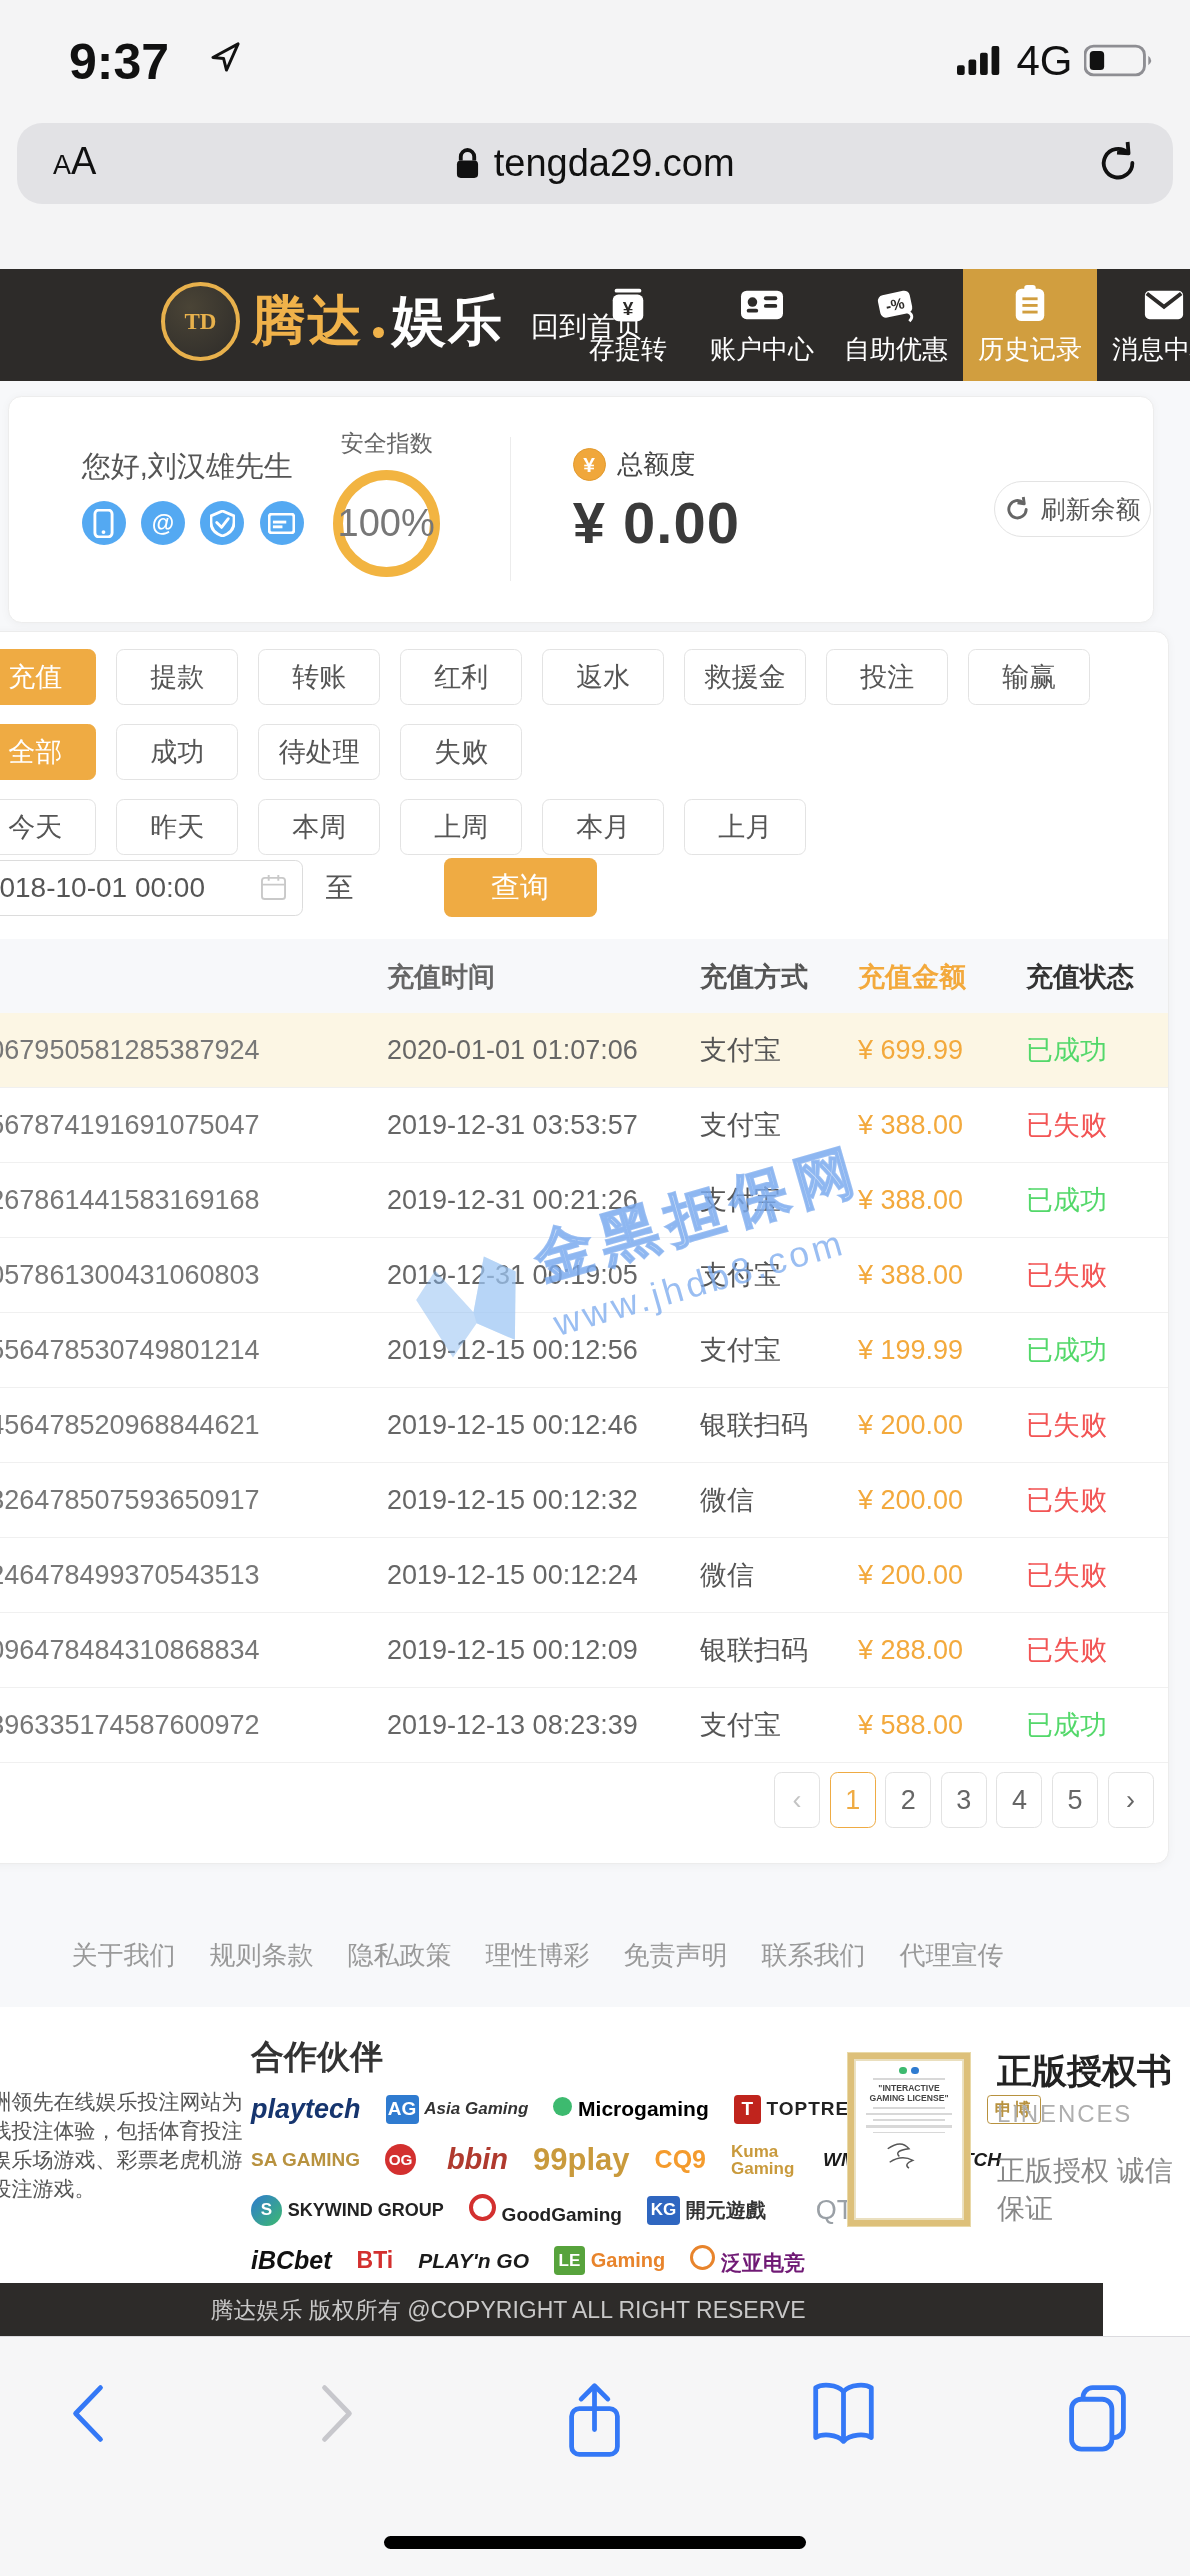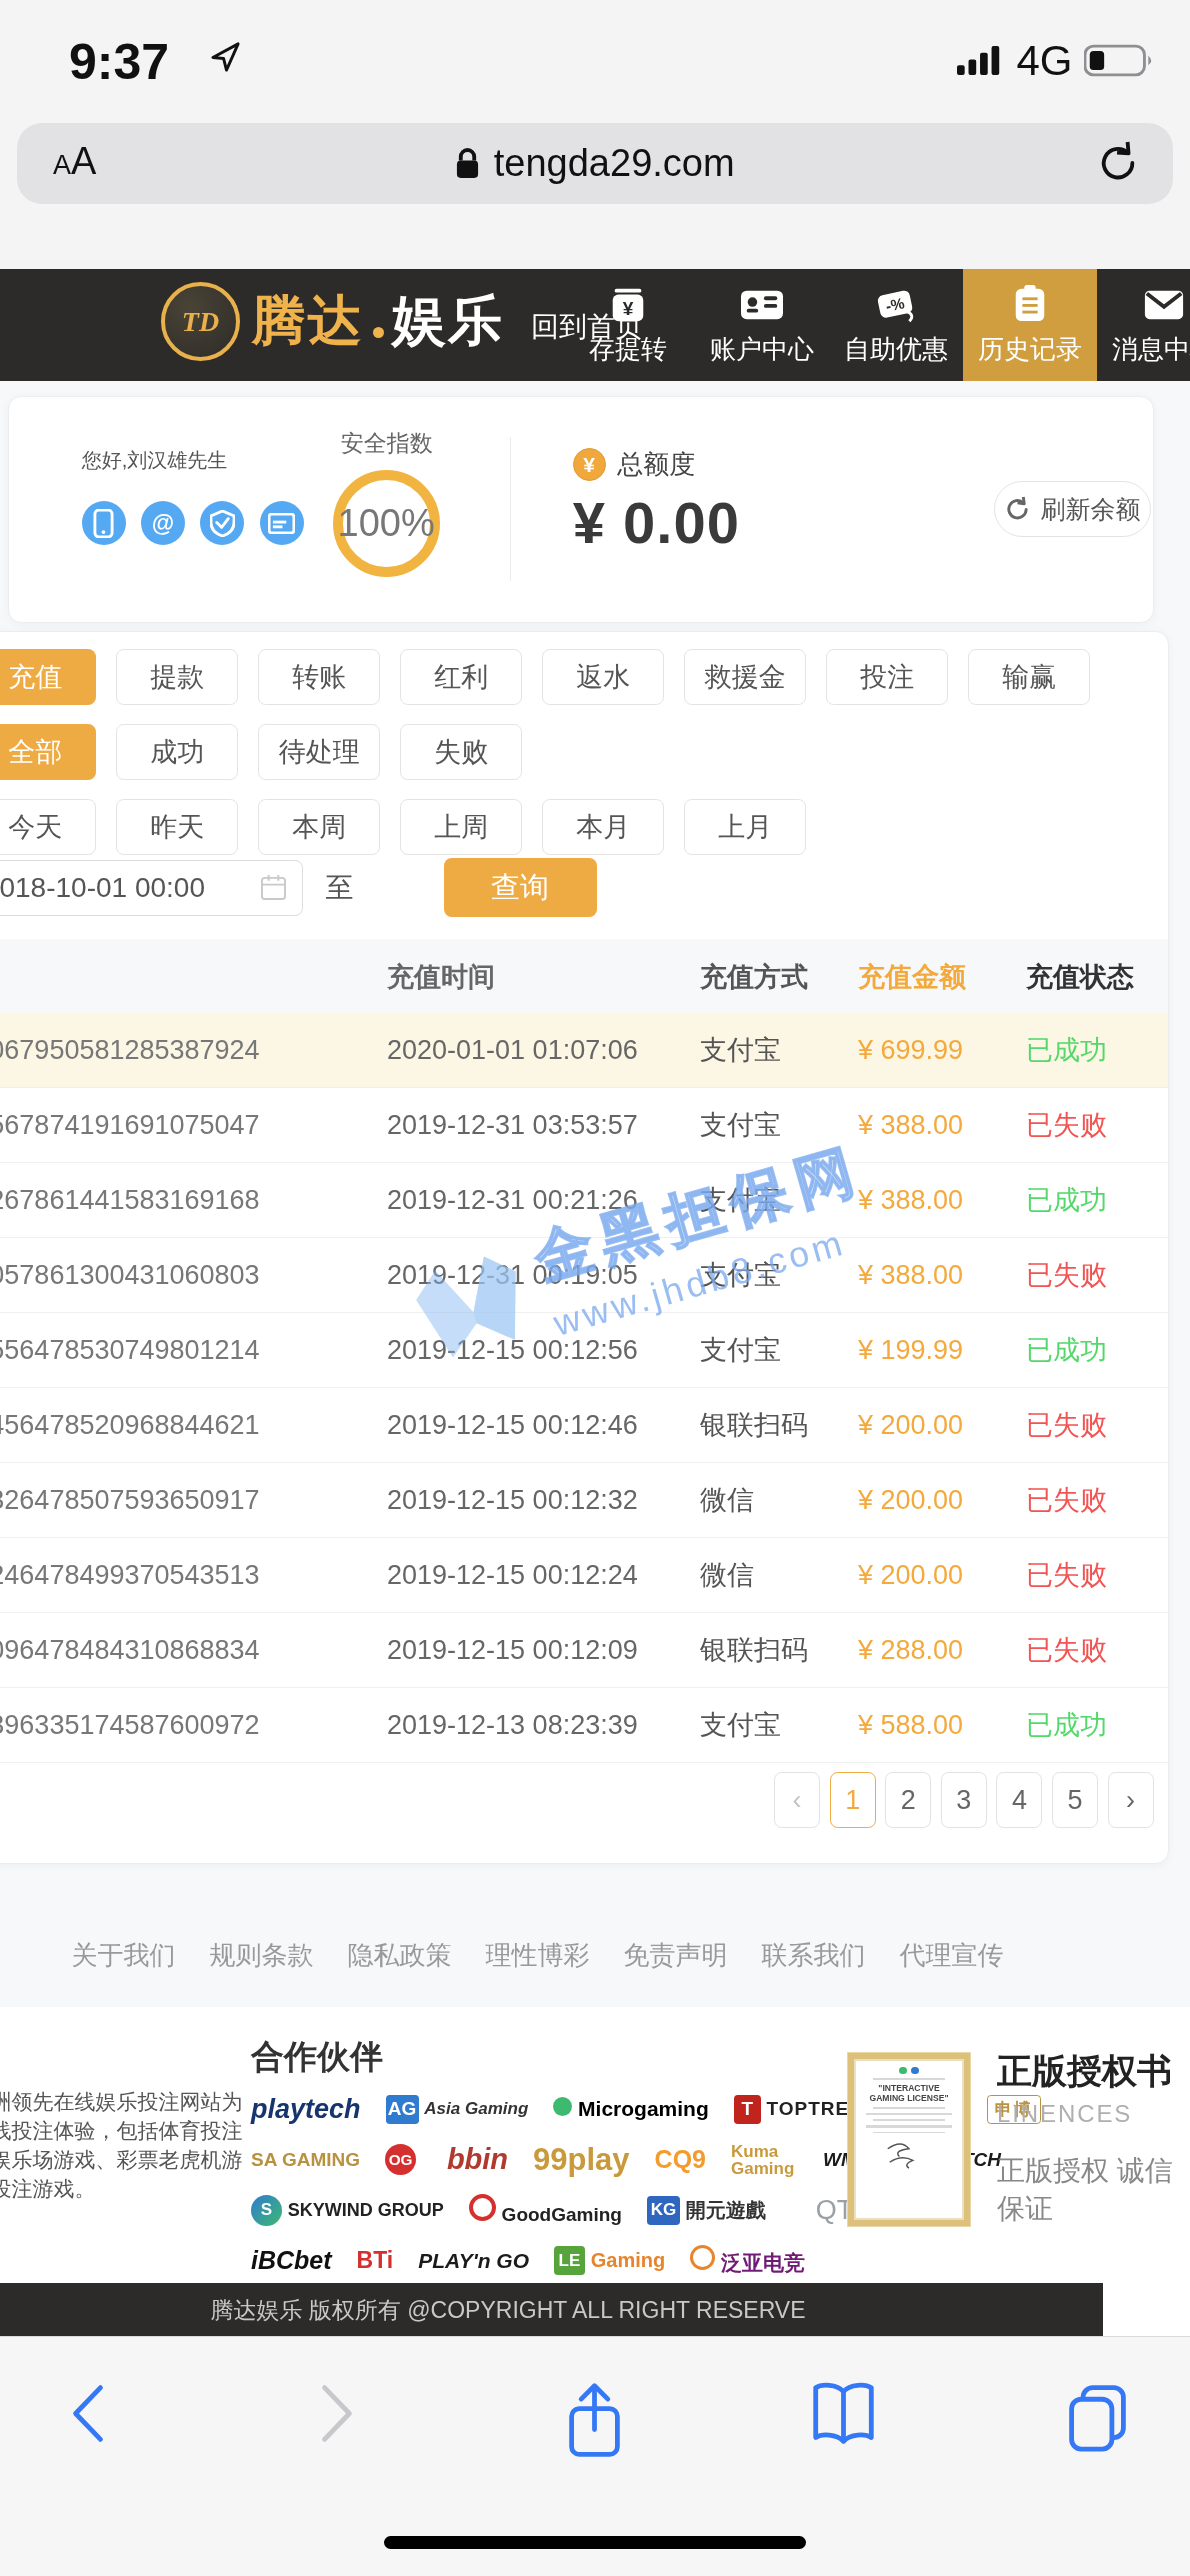--- a/index.html
+++ b/index.html
@@ -16,36 +16,36 @@
   .url-pill{position:absolute;top:123px;left:17px;width:1156px;height:81px;background:#E2E2E5;border-radius:25px;}
   .url-aa{position:absolute;left:36px;top:17px;color:#111;}
   .url-aa .a1{font-size:27px;}.url-aa .a2{font-size:38px;}
   .url-center{position:absolute;left:0;width:100%;top:0;height:81px;display:flex;align-items:center;justify-content:center;gap:13.4px;}
   .url-text{font-size:38px;color:#111;}
   .url-reload{position:absolute;right:33px;top:17px;}
 
   
   .site-nav{position:absolute;top:269px;left:0;width:1190px;height:112px;background:#2D2B29;overflow:hidden;}
   .brand{position:absolute;left:161px;top:13.4px;display:flex;align-items:center;}
-  .brand-badge{width:79px;height:79px;border-radius:50%;border:4.8px solid #E8B14C;color:#E8B14C;display:flex;align-items:center;justify-content:center;font-size:28px;font-weight:700;font-style:italic;background:radial-gradient(circle at 35% 30%, #4a4436, #2D2B29);font-family:"Liberation Serif","DejaVu Serif",serif;text-align:right;}
+  .brand-badge{width:79px;height:79px;border-radius:50%;border:4.8px solid #E8B14C;color:#E8B14C;display:flex;align-items:center;justify-content:center;font-size:23px;font-weight:700;background:radial-gradient(circle at 35% 30%, #4a4436, #2D2B29);font-family:"Liberation Serif","DejaVu Serif",serif;text-align:right;}
   .brand-gold{margin-left:11.5px;font-size:54px;font-weight:800;color:#F0B24A;letter-spacing:1.9px;}
   .brand-dot{width:11.5px;height:11.5px;border-radius:50%;background:#F0B24A;margin:21px 7.7px 0 9.6px;}
   .brand-white{font-size:54px;font-weight:800;color:#FFF;letter-spacing:1.9px;}
   .brand-home{margin-left:27px;margin-top:9.6px;font-size:28px;color:#FFF;}
   .nav-items{position:absolute;left:561px;top:0;display:flex;height:112px;}
   .nav-item{width:134px;height:112px;display:flex;flex-direction:column;align-items:center;justify-content:center;gap:7.7px;color:#fff;}
   .nav-item.active{background:#D19E3F;}
   .nav-label{font-size:26px;white-space:nowrap;}
 
   
   .content-bg{position:absolute;top:381px;left:0;width:1190px;height:1626px;background:#F7F8FA;}
 
   
   .card1{position:absolute;left:7.7px;top:396px;width:1146px;height:227px;background:#fff;border:1px solid #EDEDED;border-radius:13.4px;box-shadow:0 1.9px 9.6px rgba(0,0,0,.04);}
-  .greeting{position:absolute;left:73px;top:50px;font-size:20px;color:#555;}
+  .greeting{position:absolute;left:73px;top:50px;font-size:29px;color:#555;}
   .acct-icons{position:absolute;left:73px;top:104px;display:flex;gap:15.3px;}
   .acct-ic{width:44px;height:44px;border-radius:50%;background:#54A9F2;display:flex;align-items:center;justify-content:center;color:#fff;font-weight:700;font-size:23px;}
   .sec-label{position:absolute;left:332px;top:31px;font-size:23px;color:#666;}
   .sec-circle{position:absolute;left:324px;top:73px;width:107px;height:107px;border-radius:50%;border:10.5px solid #F2B441;display:flex;align-items:center;justify-content:center;font-size:38px;color:#777;background:#fff;}
   .vdiv{position:absolute;left:501px;top:40px;width:1px;height:144px;background:#ECECEC;}
   .bal-head{position:absolute;left:564px;top:50px;display:flex;align-items:center;gap:11.5px;}
   .coin{width:33px;height:33px;border-radius:50%;background:#F0A73B;color:#fff;font-size:21px;font-weight:700;display:flex;align-items:center;justify-content:center;border:1.9px solid #E29A2E;}
   .bal-label{font-size:26px;color:#444;}
   .bal-value{position:absolute;left:564px;top:92px;font-size:58px;font-weight:700;color:#3A3A3A;letter-spacing:1px;}
   .refresh-btn{position:absolute;left:985px;top:84px;width:157px;height:56px;border:1px solid #E3E3E3;border-radius:28px;background:#fff;display:flex;align-items:center;justify-content:center;gap:9.6px;font-size:25px;color:#555;}

